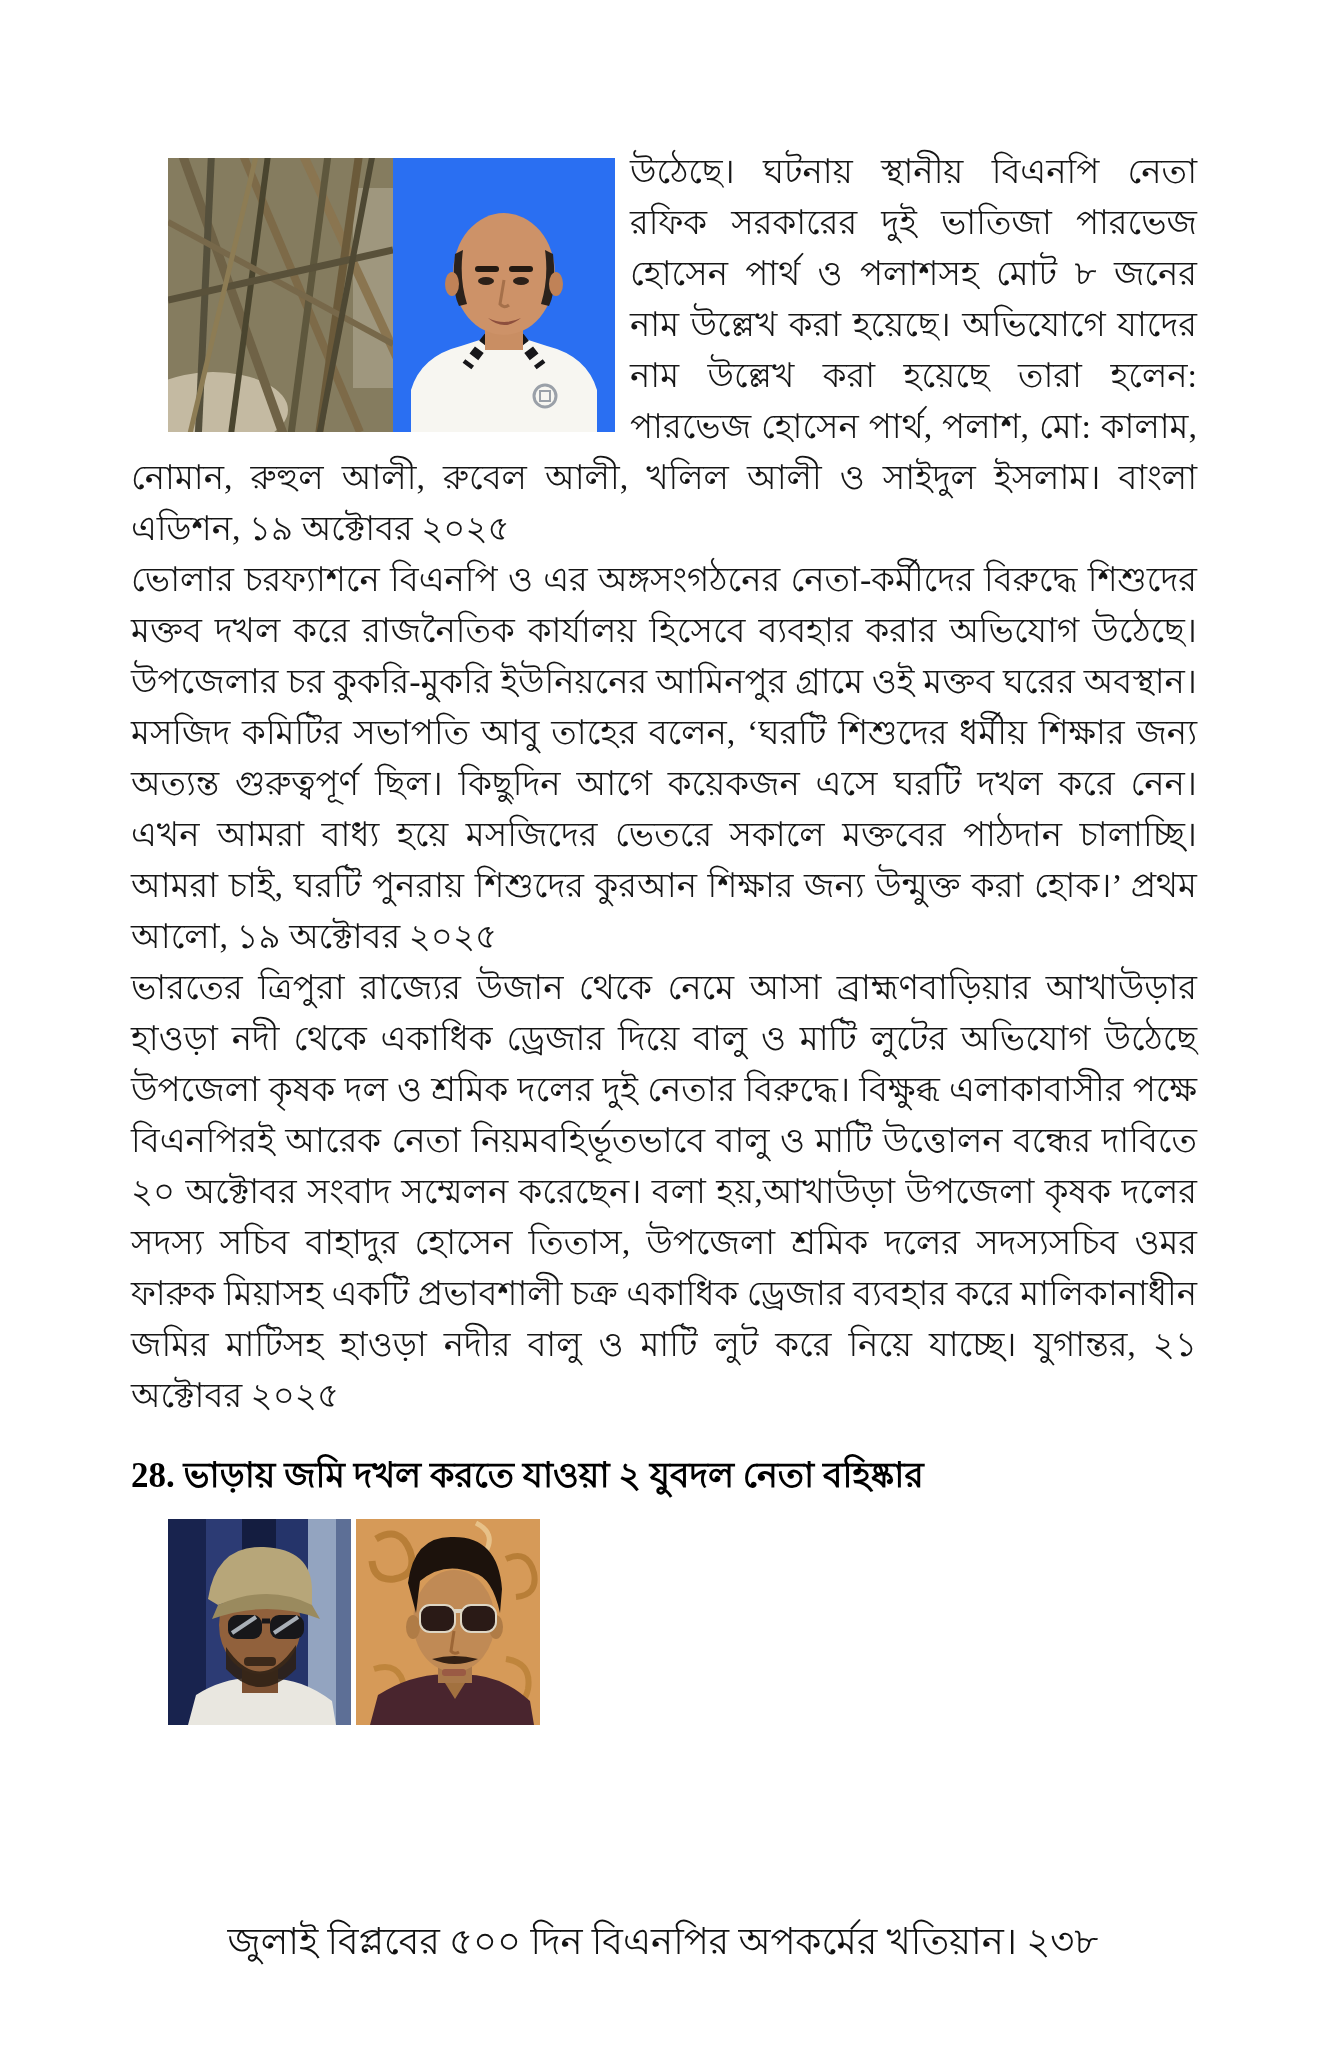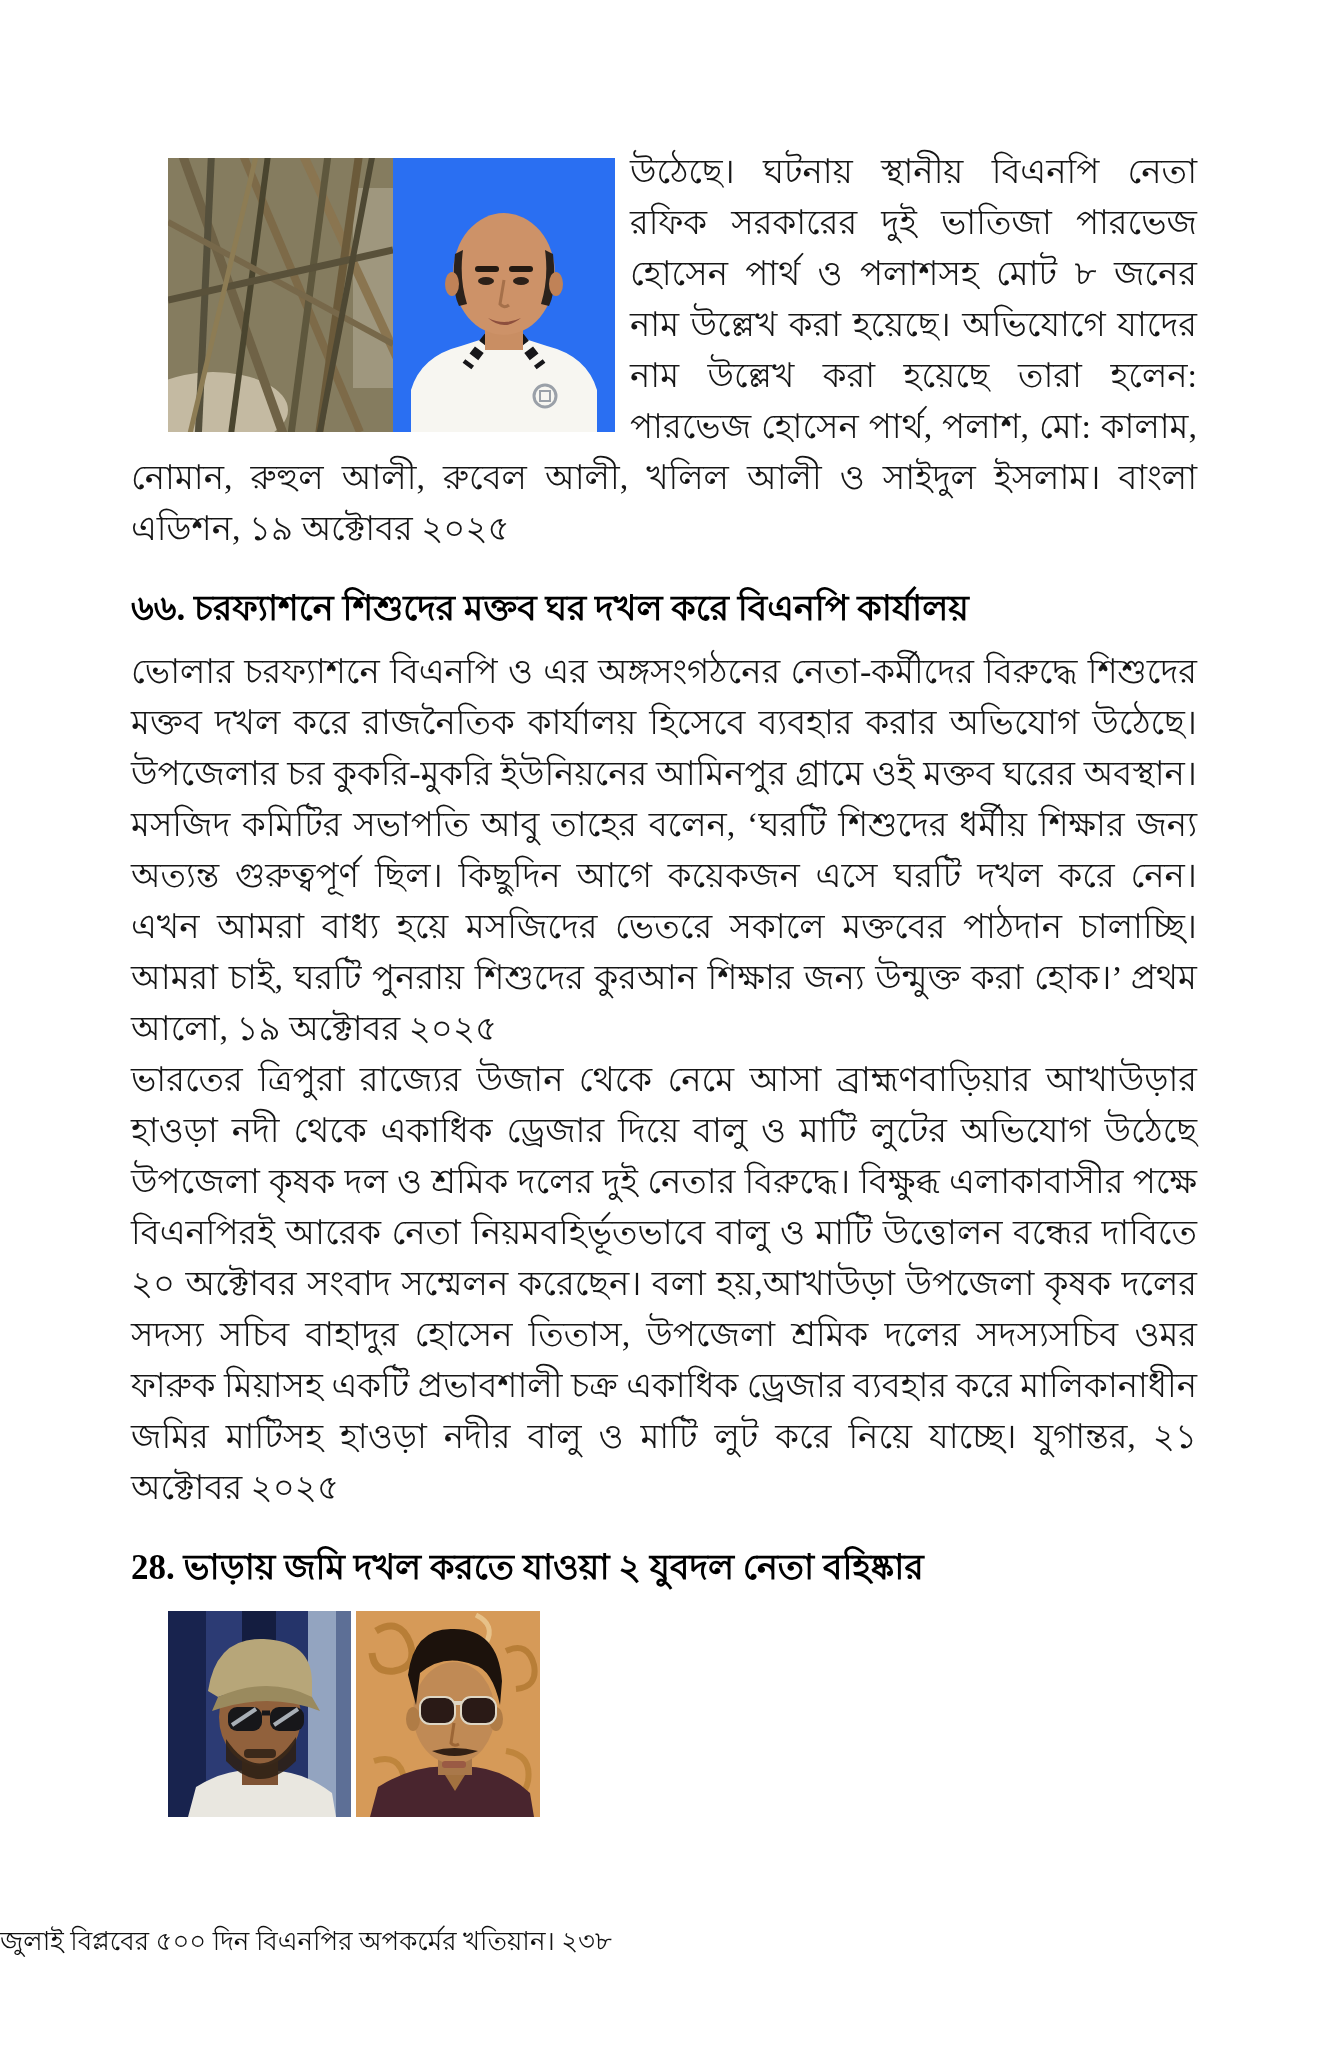--- a/index.html
+++ b/index.html
@@ -54,21 +54,22 @@
     display: flex;
     gap: 5px;
     background: #ffffff;
   }
   .photo-block-2 svg { display: block; }
   .page-footer {
     position: absolute;
     top: 1920px;
     left: 0;
     width: 100%;
-    font-size: 26px;
+    text-align: center;
+    font-size: 37px;
     line-height: 44px;
     color: #121212;
   }
   section { overflow: visible; }
   .clearfix::after { content: ""; display: table; clear: both; }
 </style>
 </head>
 <body>
 
 <div class="content">
@@ -112,21 +113,20 @@
           <path d="M111,122 L107,146 Q111,151 116,147" stroke="#a5704a" stroke-width="3" fill="none"></path>
           <path d="M95,160 Q111,168 128,160 Q111,174 95,160 Z" fill="#8d4f3d"></path>
           <circle cx="152" cy="238" r="11" fill="none" stroke="#9aa0a8" stroke-width="3"></circle>
           <rect x="147" y="233" width="10" height="10" fill="none" stroke="#9aa0a8" stroke-width="2"></rect>
         </svg>
       </span><span>উঠেছে। ঘটনায় স্থানীয় বিএনপি নেতা রফিক সরকারের দুই ভাতিজা পারভেজ হোসেন পার্থ ও পলাশসহ মোট ৮ জনের নাম উল্লেখ করা হয়েছে। অভিযোগে যাদের নাম উল্লেখ করা হয়েছে তারা হলেন: পারভেজ হোসেন পার্থ, পলাশ, মো: কালাম, নোমান, রুহুল আলী, রুবেল আলী, খলিল আলী ও সাইদুল ইসলাম। বাংলা এডিশন, ১৯ অক্টোবর ২০২৫</span>
     </p>
   </section>
 
   <section class="clearfix">
-    <h2 class="section-heading">৬৬. চরফ্যাশনে শিশুদের মক্তব ঘর দখল করে বিএনপি কার্যালয়</h2>
     <p class="body-text">ভোলার চরফ্যাশনে বিএনপি ও এর অঙ্গসংগঠনের নেতা-কর্মীদের বিরুদ্ধে শিশুদের মক্তব দখল করে রাজনৈতিক কার্যালয় হিসেবে ব্যবহার করার অভিযোগ উঠেছে। উপজেলার চর কুকরি-মুকরি ইউনিয়নের আমিনপুর গ্রামে ওই মক্তব ঘরের অবস্থান। মসজিদ কমিটির সভাপতি আবু তাহের বলেন, ‘ঘরটি শিশুদের ধর্মীয় শিক্ষার জন্য অত্যন্ত গুরুত্বপূর্ণ ছিল। কিছুদিন আগে কয়েকজন এসে ঘরটি দখল করে নেন। এখন আমরা বাধ্য হয়ে মসজিদের ভেতরে সকালে মক্তবের পাঠদান চালাচ্ছি। আমরা চাই, ঘরটি পুনরায় শিশুদের কুরআন শিক্ষার জন্য উন্মুক্ত করা হোক।’ প্রথম আলো, ১৯ অক্টোবর ২০২৫</p>
   </section>
 
   <section class="clearfix">
     <p class="body-text">ভারতের ত্রিপুরা রাজ্যের উজান থেকে নেমে আসা ব্রাহ্মণবাড়িয়ার আখাউড়ার হাওড়া নদী থেকে একাধিক ড্রেজার দিয়ে বালু ও মাটি লুটের অভিযোগ উঠেছে উপজেলা কৃষক দল ও শ্রমিক দলের দুই নেতার বিরুদ্ধে। বিক্ষুব্ধ এলাকাবাসীর পক্ষে বিএনপিরই আরেক নেতা নিয়মবহির্ভূতভাবে বালু ও মাটি উত্তোলন বন্ধের দাবিতে ২০ অক্টোবর সংবাদ সম্মেলন করেছেন। বলা হয়,আখাউড়া উপজেলা কৃষক দলের সদস্য সচিব বাহাদুর হোসেন তিতাস, উপজেলা শ্রমিক দলের সদস্যসচিব ওমর ফারুক মিয়াসহ একটি প্রভাবশালী চক্র একাধিক ড্রেজার ব্যবহার করে মালিকানাধীন জমির মাটিসহ হাওড়া নদীর বালু ও মাটি লুট করে নিয়ে যাচ্ছে। যুগান্তর, ২১ অক্টোবর ২০২৫</p>
   </section>
 
   <section class="clearfix">
     <h2 class="section-heading">28. ভাড়ায় জমি দখল করতে যাওয়া ২ যুবদল নেতা বহিষ্কার</h2>
     <p class="body-text">

